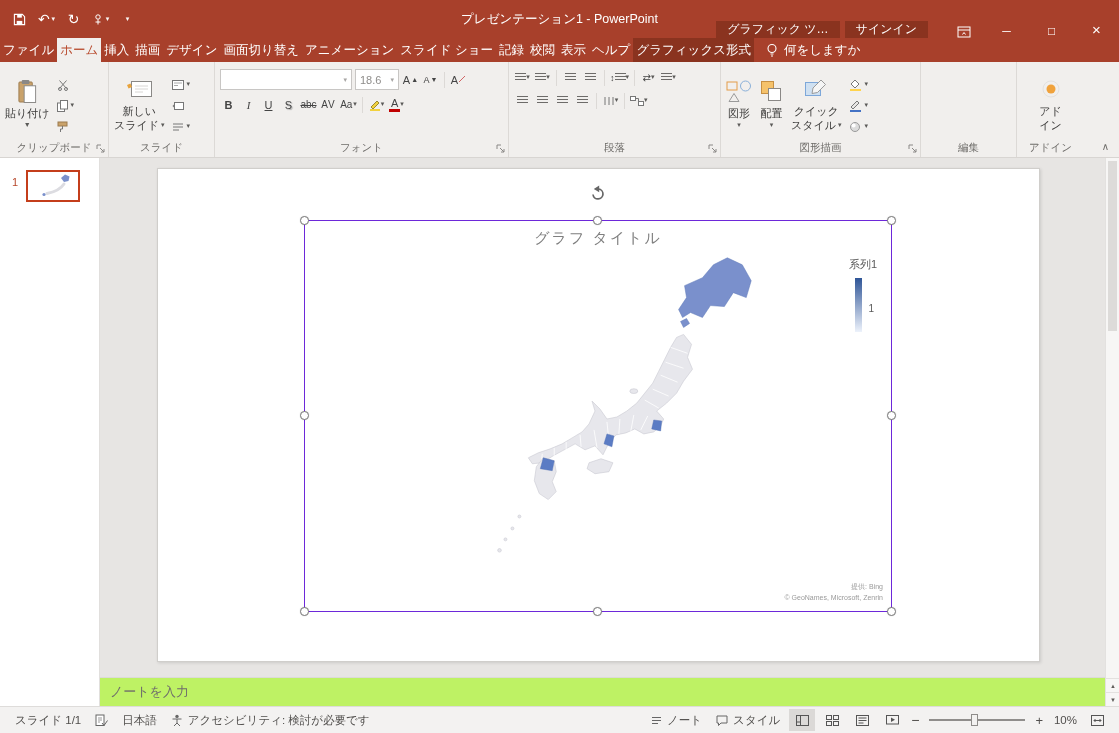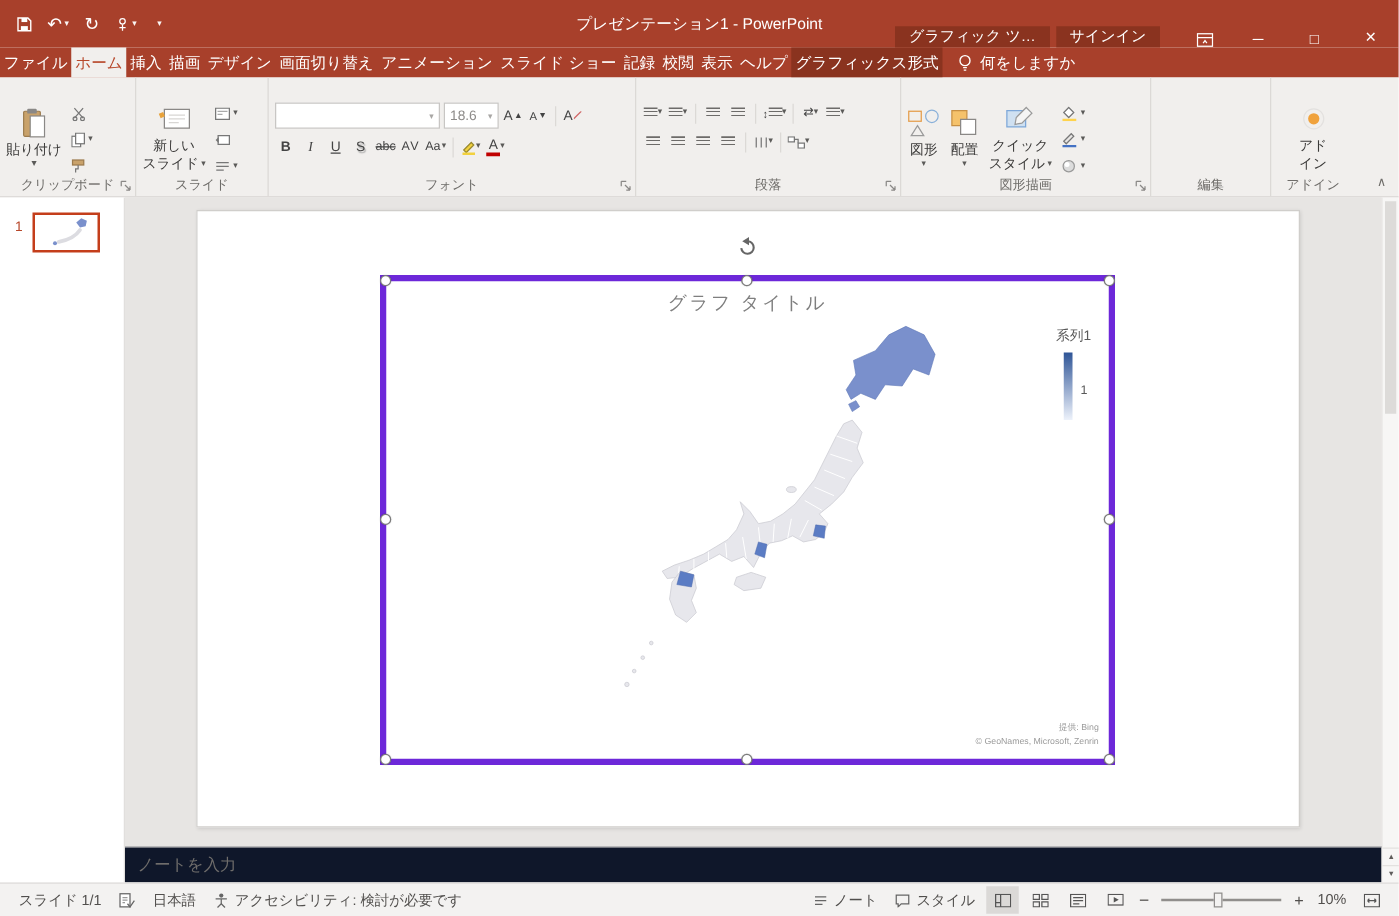--- a/index.html
+++ b/index.html
@@ -23,21 +23,21 @@
 
 #tabsrow{position:absolute;left:0;top:38px;width:100%;height:24px;background:var(--titlebar_bg,#a8402b);display:flex;align-items:stretch;color:#fff;font-size:12.5px}
 .tab{display:flex;align-items:center;padding:0 3px;white-space:nowrap}
 .tab.active{background:#f1efed;color:var(--accent,#b7472a)}
 .tab.ctx{background:var(--contextual_bg,#8a331f)}
 #tellme{display:flex;align-items:center;gap:6px;padding:0 12px;white-space:nowrap}
 .flexspace{flex:1}
 
 
 #ribbon{position:absolute;left:0;top:62px;width:100%;height:96px;background:#f1efed;border-bottom:1px solid #d8d5d2;display:flex;color:#3b3a39}
-.rgroup{position:relative;height:100%;padding:16px 1px 16px}
+.rgroup{position:relative;height:100%;padding:3px 1px 16px}
 .rgroup+.rgroup{border-left:1px solid #dcd9d6}
 .rlabel{position:absolute;bottom:2px;left:0;width:100%;text-align:center;font-size:10.5px;color:#6e6c69;white-space:nowrap}
 .launcher{position:absolute;bottom:4px;right:3px}
 .rowflex{display:flex;align-items:center;height:100%}
 .bigbtn{display:flex;flex-direction:column;align-items:center;padding:2px 4px 0;font-size:11px;line-height:1.25;text-align:center}
 .bicon{height:28px;display:flex;align-items:center;justify-content:center;margin-bottom:1px}
 .caret{font-size:7px;color:#5b5a58;line-height:1.2}
 .scol{display:flex;flex-direction:column;gap:4px;padding-top:5px}
 .sbtn{display:flex;align-items:center;gap:3px;height:17px;padding:0 3px;font-size:11px;color:#444;white-space:nowrap}
 .fcol{display:flex;flex-direction:column;gap:6px;padding:4px 4px 0}
@@ -50,41 +50,41 @@
 #collapse{position:absolute;right:10px;bottom:5px;font-size:10px;color:#6e6c69}
 
 
 #thumbs{position:absolute;left:0;top:158px;width:100px;height:548px;background:#fff;border-right:1px solid #e1dfdd}
 #slideno{position:absolute;left:12px;top:18px;font-size:11px;color:var(--accent,#b7472a)}
 #thumb1{position:absolute;left:26px;top:12px;width:54px;height:32px;background:#fff;border:2px solid #c43e1b}
 
 
 #canvas{position:absolute;left:100px;top:158px;width:1005px;height:519px;background:var(--canvas_bg,#e7e5e3)}
 #slide{position:absolute;left:57px;top:10px;width:883px;height:494px;background:#fff;border:1px solid #d0cecb;box-shadow:1px 1px 3px rgba(0,0,0,.12)}
-#chartbox{position:absolute;left:146px;top:51px;width:588px;height:392px;border:5px solid #6d28d9}
+#chartbox{position:absolute;left:146px;top:51px;width:588px;height:392px;border:1px solid #6d28d9}
 .mapsvg{position:absolute;left:0;top:0;width:100%;height:100%}
 .land{fill:var(--map_land,#e7e7ec);stroke:#c9c9d1;stroke-width:.6;stroke-linejoin:round}
 .hl{fill:var(--map_highlight,#7a90cc);stroke:#6079b8;stroke-width:.5;stroke-linejoin:round}
 .hl2{fill:var(--map_selected,#5b7cc4);stroke:#4a68ad;stroke-width:.4}
 .pref{stroke:#fff;stroke-width:.8;fill:none}
 #charttitle{position:absolute;left:0;top:8px;width:100%;text-align:center;font-size:15px;color:#7f7f7f;letter-spacing:2px}
 #legend-name{position:absolute;right:14px;top:36px;font-size:11px;color:#595959}
 #legend-bar{position:absolute;right:29px;top:57px;width:7px;height:54px;background:linear-gradient(to bottom,var(--legend_top,#2f5597),#edf2fb)}
 #legend-tick{position:absolute;right:17px;top:82px;font-size:10px;color:#595959}
 #attribution{position:absolute;right:8px;bottom:8px;text-align:right;font-size:7px;line-height:1.6;color:#9a9a9a}
 .handle{position:absolute;width:9px;height:9px;border-radius:50%;background:#fff;border:1px solid #7c7c7c;box-shadow:0 0 1px rgba(0,0,0,.3)}
 #rotate{position:absolute;left:50%;top:-36px;transform:translateX(-50%)}
 
 
 #vscroll{position:absolute;right:0;top:158px;width:14px;height:548px;background:#f7f6f5;border-left:1px solid #e3e1df}
 #vthumb{position:absolute;left:2px;right:2px;top:3px;height:170px;background:#dddbd9}
 .scrbtn{position:absolute;left:0;width:14px;height:14px;display:flex;align-items:center;justify-content:center;font-size:6px;color:#5f5d5b;background:#f7f6f5;border-top:1px solid #e3e1df}
 
 
-#notesbar{position:absolute;left:100px;top:677px;width:1005px;height:29px;background:#0f172a;border-top:1px solid #dcdad8;display:flex;align-items:center}
+#notesbar{position:absolute;left:100px;top:677px;width:1005px;height:29px;background:#bef264;border-top:1px solid #dcdad8;display:flex;align-items:center}
 #notesbar .ph{margin-left:10px;font-size:13px;color:#6f6d6b}
 
 
 #statusbar{position:absolute;left:0;top:706px;width:100%;height:27px;background:#f3f2f1;border-top:1px solid #dedcda;display:flex;align-items:center;padding:0 10px;font-size:11.5px;color:#514f4d;gap:4px}
 .sitem{display:flex;align-items:center;gap:5px;padding:0 5px;height:100%;white-space:nowrap}
 .vbtn{width:26px;height:22px;display:flex;align-items:center;justify-content:center}
 .vbtn.active{background:#dbd9d7}
 #zoomtrack{position:relative;width:96px;height:2px;background:#908e8c;margin:0 4px}
 #zoomthumb{position:absolute;left:42px;top:-5px;width:7px;height:12px;background:#f3f2f1;border:1px solid #8f8d8b}
 </style>

